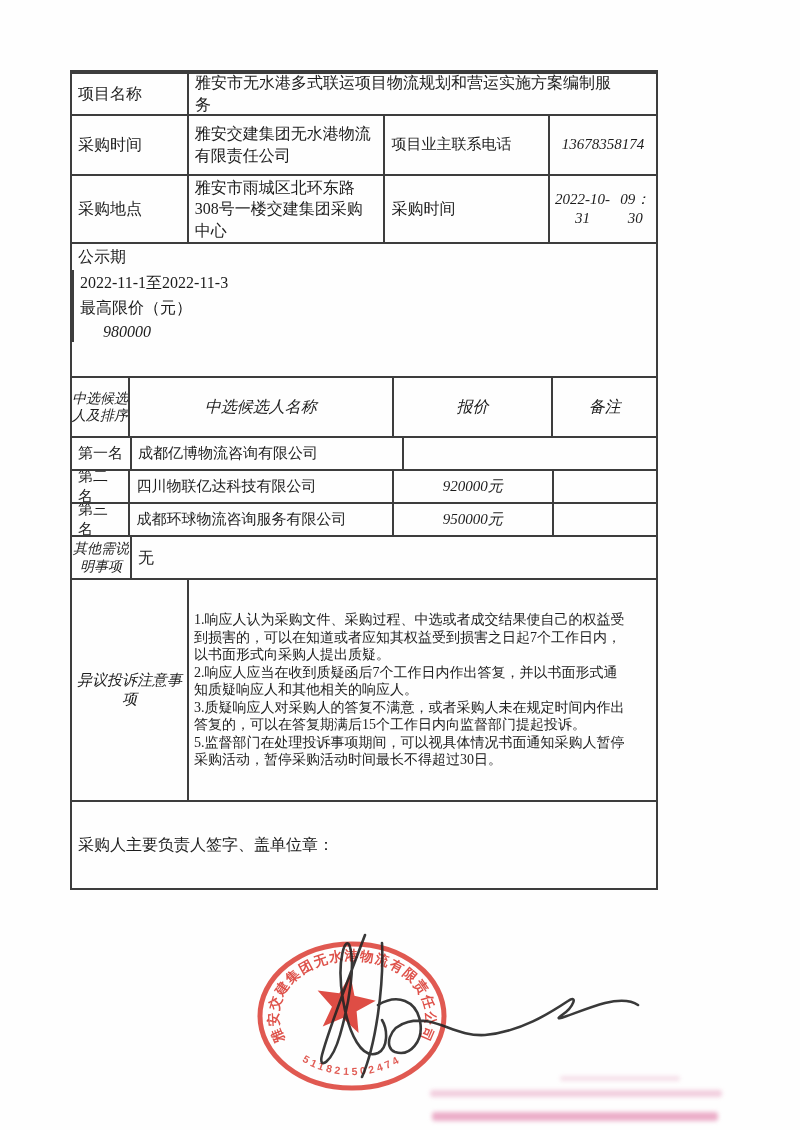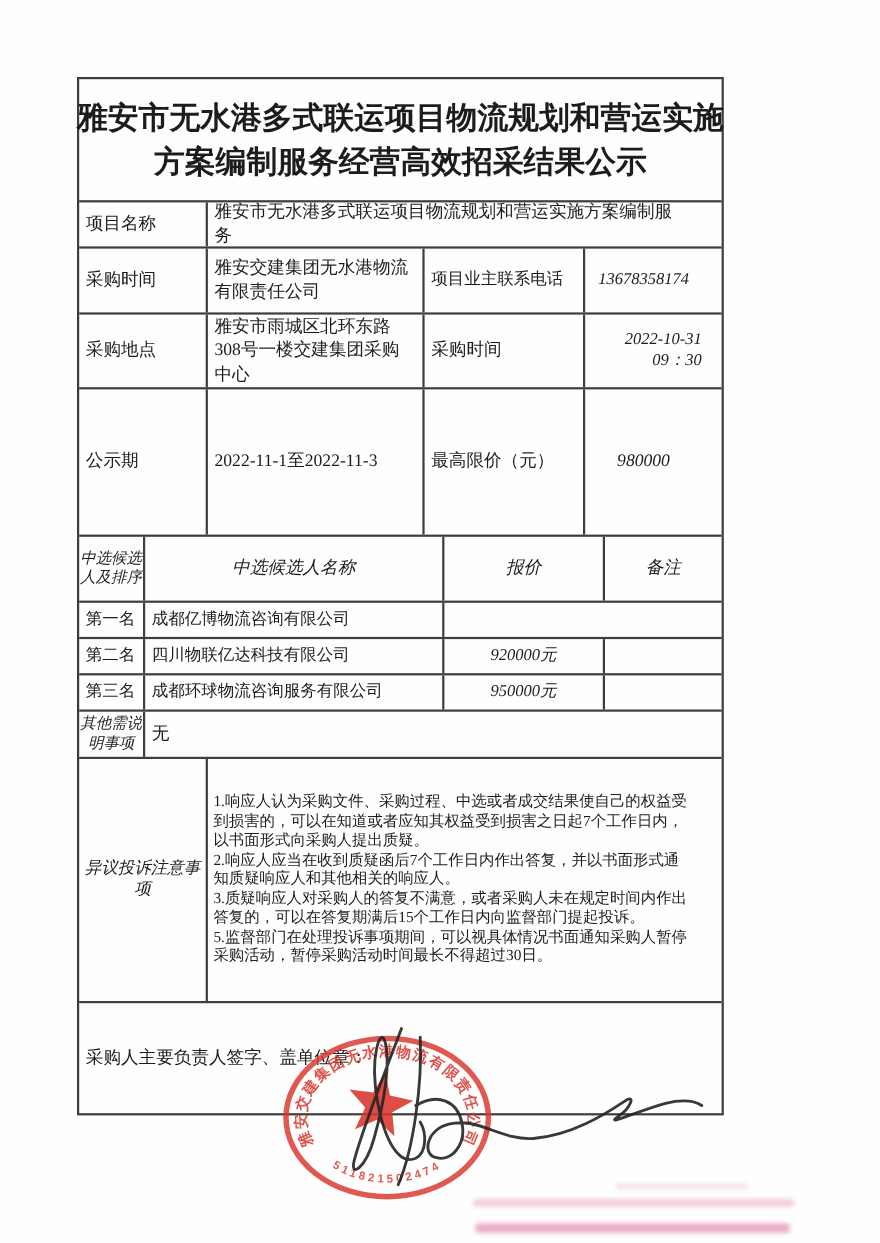--- a/index.html
+++ b/index.html
@@ -16,48 +16,44 @@
   .row.first{border-top:none;}
   .c{box-sizing:border-box;border-left:2px solid #3d3d3d;display:flex;align-items:center;overflow:hidden;}
   .c.firstc{border-left:none;}
   .pad{padding:2px 6px;}
   .ctr{justify-content:center;text-align:center;font-style:italic;}
   .fs16{font-size:16px;line-height:1.35;}
   .fs15{font-size:15px;line-height:1.3;}
   .fs14{font-size:14px;line-height:1.25;}
   .title-row{height:110px;flex-direction:column;justify-content:center;align-items:center;}
   .title-line{font-family:"Liberation Sans","DejaVu Sans",sans-serif;font-weight:bold;font-size:28px;line-height:40px;letter-spacing:0px;text-align:center;white-space:nowrap;}
-  .h42{height:42px;}.h60{height:60px;}.h68{height:68px;}.h134{height:134px;}
-  .h33{height:33px;}.h43{height:43px;}.h64{height:64px;}.h222{height:222px;}.h81{height:102px;}
-  .w141{width:115px;}.w197{width:197px;}.w138{width:146px;}.w108{width:108px;}
+  .h42{height:42px;}.h60{height:60px;}.h68{height:68px;}.h134{height:134px;flex-direction:column;}
+  .h33{height:33px;}.h43{height:43px;}.h64{height:64px;}.h222{height:222px;}.h81{height:88px;}
+  .w141{width:115px;}.w197{width:197px;}.w138{width:165px;}.w108{width:108px;}
   .w443{width:443px;}.w58{width:58px;}.w280{width:272px;}.w526{width:526px;}.w584{width:584px;}
   .subcol{flex-direction:column;align-items:stretch;padding:0;}
   .subrow{flex:1;display:flex;align-items:center;justify-content:center;box-sizing:border-box;}
   .subrow + .subrow{border-top:2px solid #3d3d3d;}
   .objection-list{display:block;font-size:14px;line-height:17.5px;padding:4px 5px 4px 5px;width:100%;}
   .objection-list div{margin:0;}
-  .two-line{display:flex;flex-direction:column;align-items:flex-end;justify-content:center;width:100%;text-align:center;}
+  .two-line{display:flex;flex-direction:row;align-items:center;justify-content:center;width:100%;text-align:center;}
   
   .stamp-wrap{position:absolute;left:230px;top:905px;width:440px;height:200px;pointer-events:none;}
   .pink-mark{position:absolute;border-radius:3px;filter:blur(2px);}
   .pm1{left:430px;top:1090px;width:292px;height:7px;background:rgba(224,130,170,0.38);}
   .pm2{left:432px;top:1112px;width:286px;height:9px;background:rgba(219,96,150,0.5);}
   .pm3{left:560px;top:1076px;width:120px;height:5px;background:rgba(224,130,170,0.25);}
 </style>
 </head>
 <body>
 
 <div class="page">
 
   <div class="tbl">
 
-    <div class="row first title-row">
-      <div class="title-line">雅安市无水港多式联运项目物流规划和营运实施</div>
-      <div class="title-line">方案编制服务经营高效招采结果公示</div>
-    </div>
 
     <div class="row h42">
       <div class="c firstc w141 pad fs16">项目名称</div>
       <div class="c w443 pad fs16">雅安市无水港多式联运项目物流规划和营运实施方案编制服务</div>
     </div>
 
     <div class="row h60">
       <div class="c firstc w141 pad fs16">采购时间</div>
       <div class="c w197 pad fs16">雅安交建集团无水港物流有限责任公司</div>
       <div class="c w138 pad fs15">项目业主联系电话</div>

